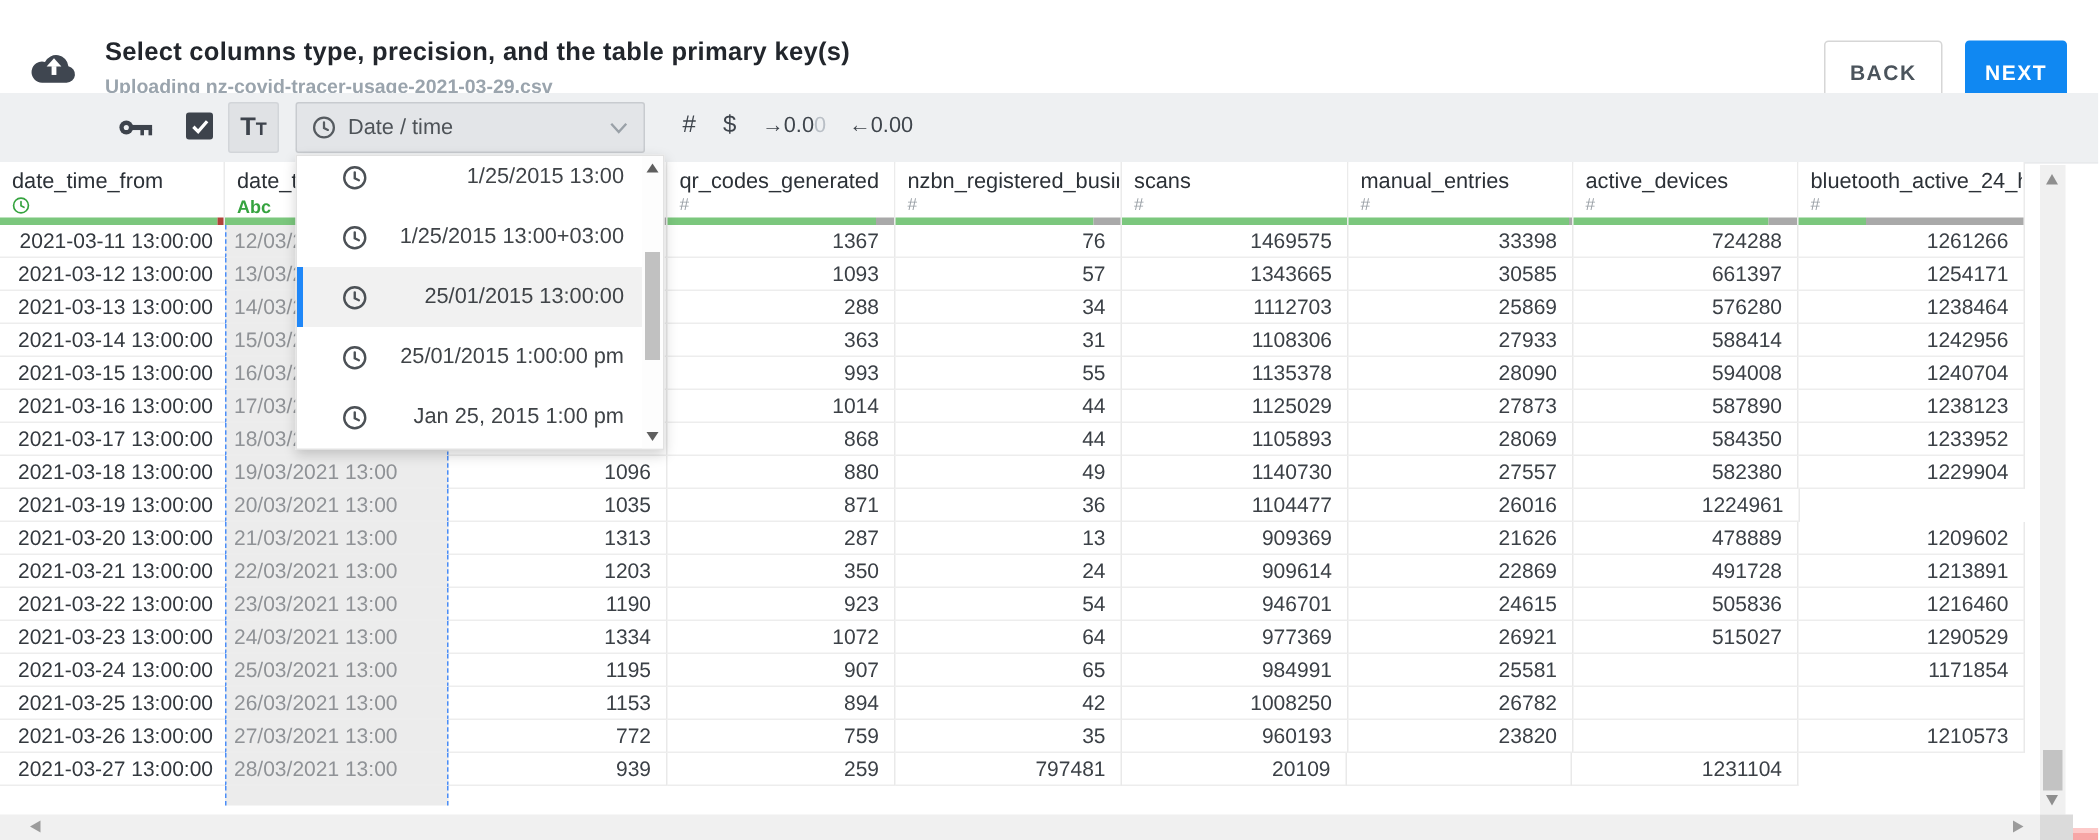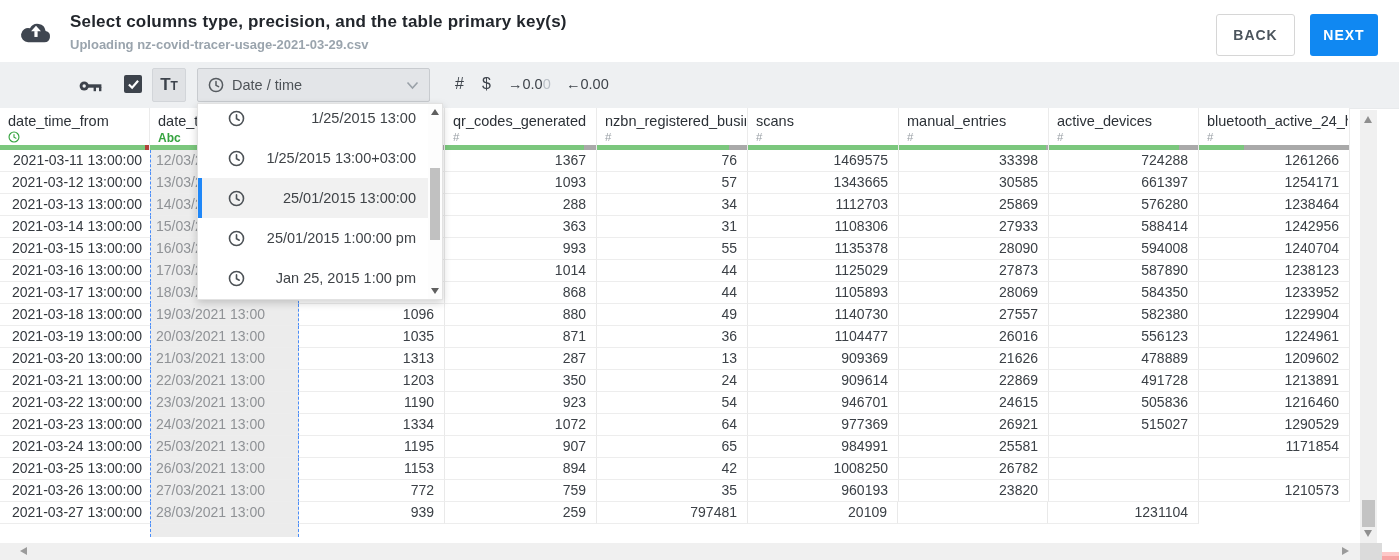--- a/index.html
+++ b/index.html
@@ -1,19 +1,19 @@
 <!DOCTYPE html>
 <html style="--accent-blue: #1088f2; --toolbar-bg: #eef0f2; --bar-green: #7bc77d; --bar-gray: #a9a9a9; --bar-red: #b0433a; --type-green: #35a33f; --selection-blue: #4a8df8; --selected-col-bg: #ececec;"><head>
 <meta charset="utf-8">
 <style>
   html,body{margin:0;padding:0;background:#fff;}
   .app{position:relative;width:1399px;height:560px;overflow:hidden;background:#fff;
        font-family:"Liberation Sans",sans-serif;}
   
-  .topbar{position:absolute;left:0;top:4px;width:100%;height:48px;background:#fff;}
+  .topbar{position:absolute;left:0;top:17px;width:100%;height:48px;background:#fff;}
   .upload-icon{position:absolute;left:20px;top:16px;}
   .titles{position:absolute;left:70px;top:8px;}
   .page-title{font-size:17px;font-weight:600;color:#22262c;letter-spacing:.2px;}
   .page-subtitle{margin-top:5px;font-size:13px;font-weight:600;color:#9aa4ad;}
   .btn{position:absolute;top:10px;height:42px;border-radius:3px;font-family:"Liberation Sans",sans-serif;
        font-size:14px;font-weight:700;letter-spacing:1px;cursor:pointer;box-sizing:border-box;}
   .btn-back{right:104px;width:79px;background:#fff;border:1px solid #d6d6d6;color:#4b545c;}
   .btn-next{right:21px;width:68px;background:var(--accent-blue);border:none;color:#fff;}
   
   .toolbar{position:absolute;left:0;top:62px;width:100%;height:46px;background:var(--toolbar-bg);
@@ -301,21 +301,20 @@
           <div class="td right" style="width: 151px;">1229904</div>
         </div>
         <div class="tr">
           <div class="td right" style="width: 150px;">2021-03-19 13:00:00</div>
           <div class="td td-sel" style="width: 149px;">20/03/2021 13:00</div>
           <div class="td right" style="width: 146px;">1035</div>
           <div class="td right" style="width: 152px;">871</div>
           <div class="td right" style="width: 151px;">36</div>
           <div class="td right" style="width: 151px;">1104477</div>
           <div class="td right" style="width: 150px;">26016</div>
-          <div class="td right" style="width: 150px;">556123</div>
           <div class="td right" style="width: 151px;">1224961</div>
         </div>
         <div class="tr">
           <div class="td right" style="width: 150px;">2021-03-20 13:00:00</div>
           <div class="td td-sel" style="width: 149px;">21/03/2021 13:00</div>
           <div class="td right" style="width: 146px;">1313</div>
           <div class="td right" style="width: 152px;">287</div>
           <div class="td right" style="width: 151px;">13</div>
           <div class="td right" style="width: 151px;">909369</div>
           <div class="td right" style="width: 150px;">21626</div>

